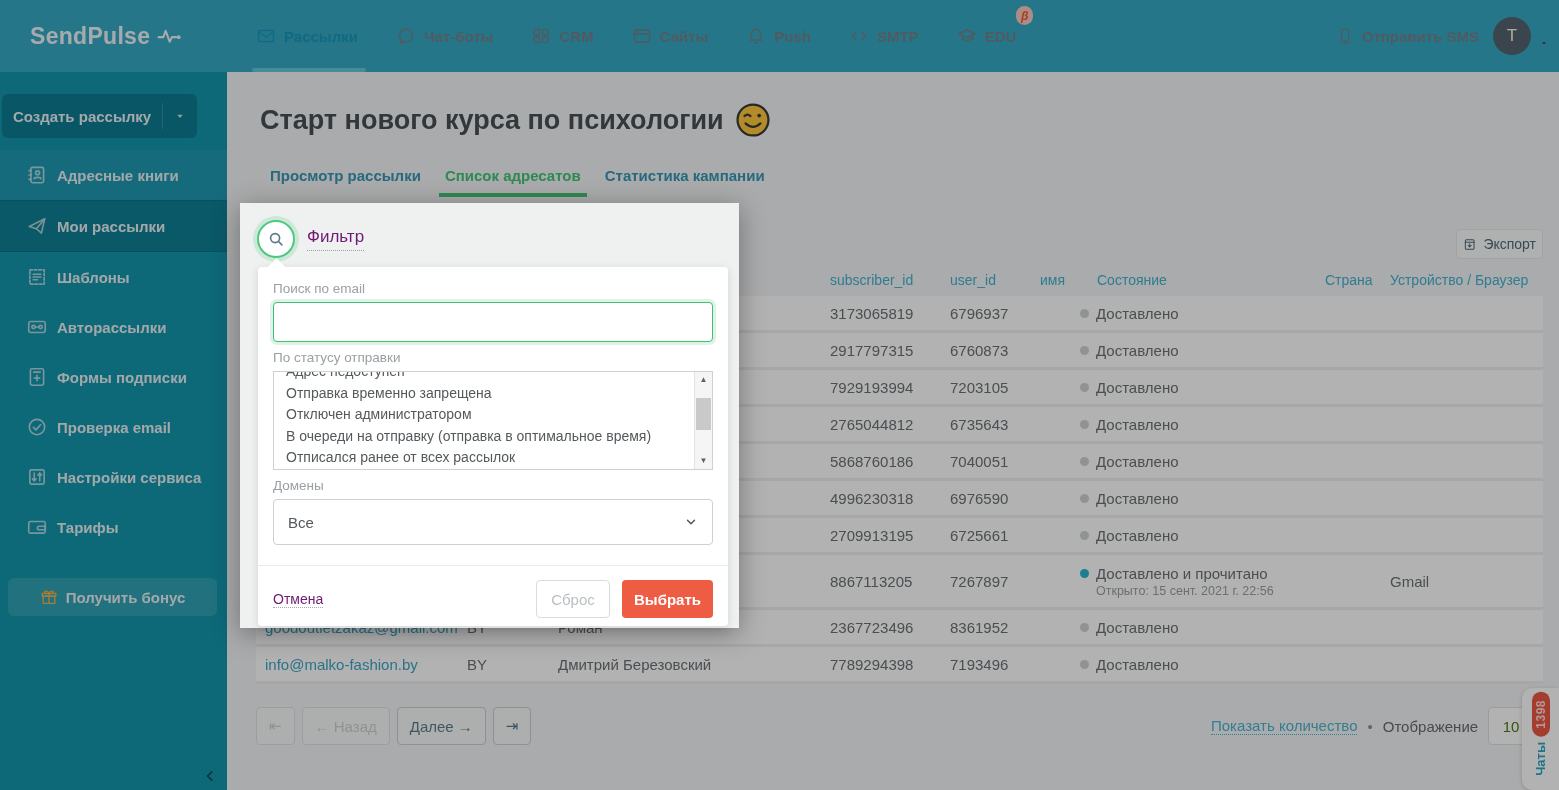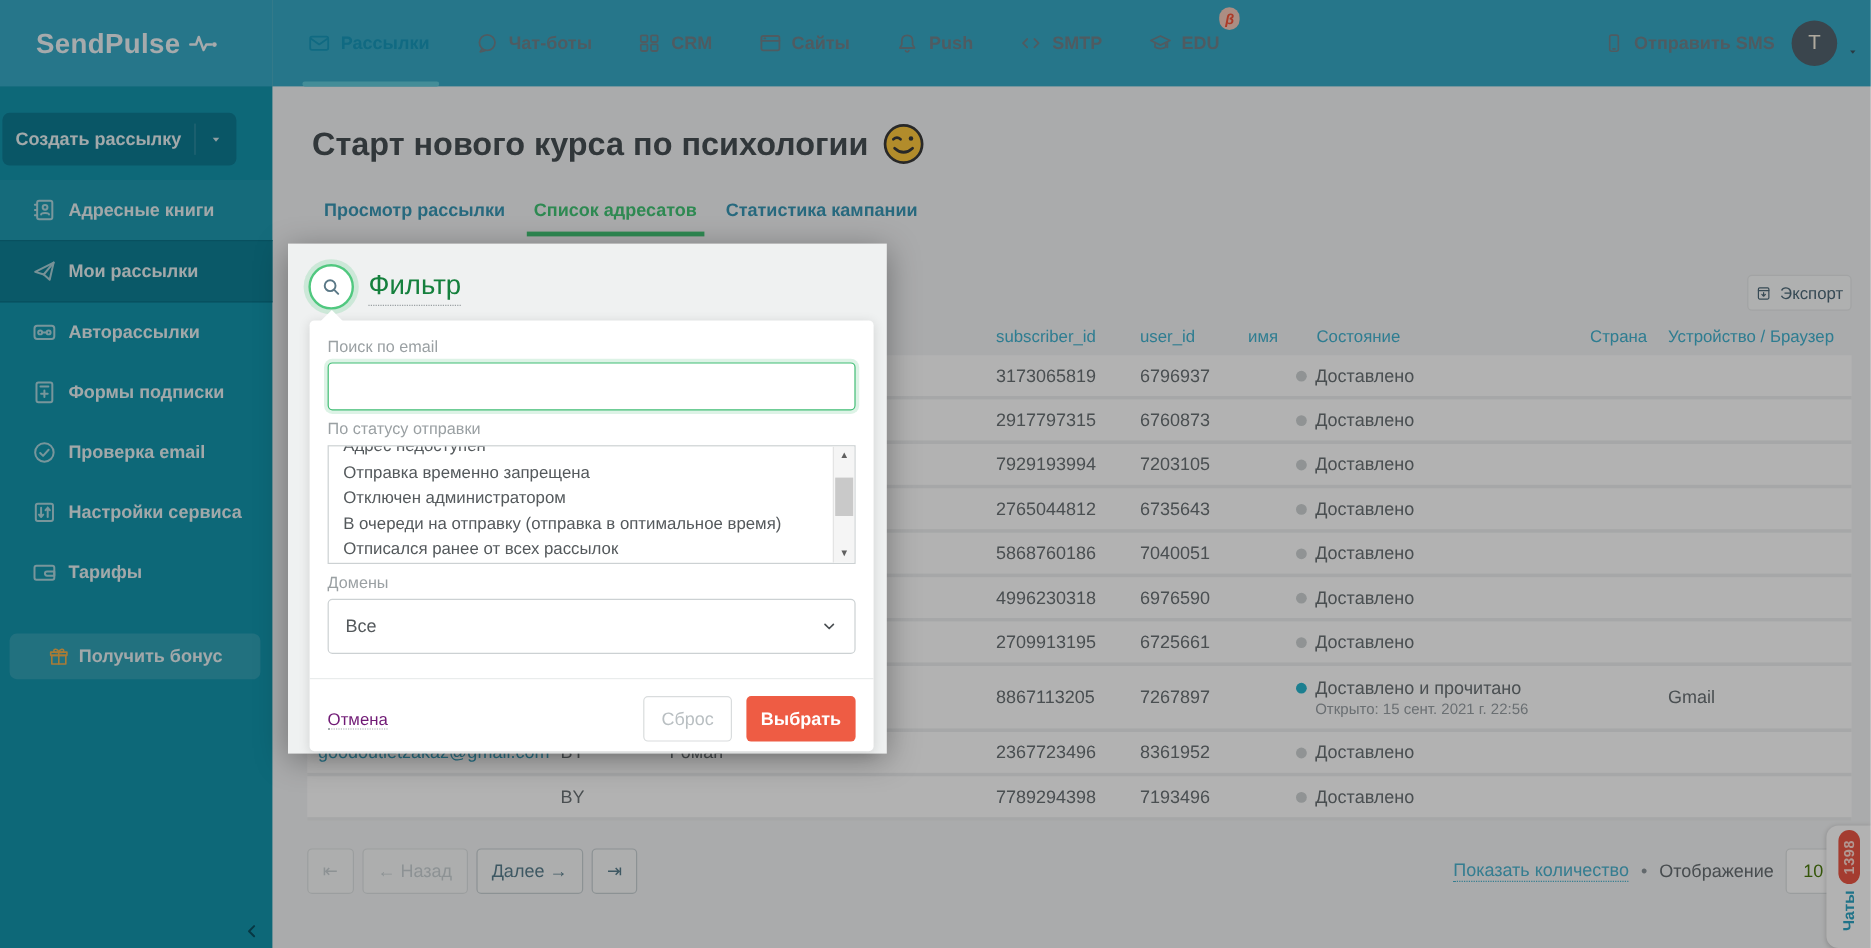--- a/index.html
+++ b/index.html
@@ -97,21 +97,21 @@
   .chat-label{writing-mode:vertical-rl;transform:rotate(180deg);color:#2da5c4;font-weight:700;font-size:13px;margin-top:5px}
 
   
   .overlay{position:absolute;inset:0;background:rgba(0,0,0,.3);z-index:20}
   .modal{position:absolute;left:240px;top:203px;width:499px;height:425px;background:#eff1f1;z-index:30;
       box-shadow:0 5px 25px rgba(0,0,0,.35);box-sizing:border-box}
   .filter-head{display:flex;align-items:center;gap:12px;padding:17px 0 0 17px}
   .filter-circle{width:38px;height:38px;border-radius:50%;background:#fff;border:2px solid #50c87f;box-sizing:border-box;
       box-shadow:0 0 0 4px rgba(80,200,127,.22);display:flex;align-items:center;justify-content:center;color:#5a7886;cursor:pointer}
   .filter-circle svg{width:18px;height:18px}
-  .filter-label{font-size:23px;color:#15803d;border-bottom:1px dotted #9aa0a3;padding-bottom:3px;cursor:pointer}
+  .filter-label{font-size:17px;color:#701a75;border-bottom:1px dotted #9aa0a3;padding-bottom:3px;cursor:pointer}
   .filter-panel{position:absolute;left:18px;right:11px;top:64px;bottom:2px;background:#fff;border-radius:4px;
       box-shadow:0 2px 10px rgba(0,0,0,.12);padding:14px 15px 0 15px;box-sizing:border-box}
   .filter-panel::before{content:'';position:absolute;top:-6px;left:12px;width:13px;height:13px;background:#fff;transform:rotate(45deg)}
   .f-label{font-size:13.5px;color:#9aa0a3;margin:8px 0 6px}
   .f-label.first{margin-top:0}
   .email-input{width:100%;box-sizing:border-box;height:40px;border:1px solid #41bd75;box-shadow:0 0 0 3px rgba(65,189,117,.18);
       border-radius:4px;outline:none;font-size:15px;padding:0 10px;font-family:inherit;color:#54595c}
   .listbox{position:relative;height:97px;border:1px solid #ccd1d3;overflow:hidden;cursor:default}
   .listbox ul{list-style:none;margin:-11px 0 0;padding:0 22px 0 12px;font-size:14px;line-height:21.5px;color:#54595c}
   .listbox li{white-space:nowrap;cursor:pointer}
@@ -256,20 +256,26 @@
         <span class="lbl">Адресные книги</span>
       </div>
       <div class="snav-item active">
         <svg viewBox="0 0 20 20" fill="none" stroke="currentColor" stroke-width="1.5" stroke-linecap="round" stroke-linejoin="round">
           <use href="#i-plane"></use>
         </svg>
         <span class="lbl">Мои рассылки</span>
       </div>
       <div class="snav-item">
         <svg viewBox="0 0 20 20" fill="none" stroke="currentColor" stroke-width="1.5" stroke-linecap="round" stroke-linejoin="round">
+          <use href="#i-template"></use>
+        </svg>
+        <span class="lbl">Шаблоны</span>
+      </div>
+      <div class="snav-item">
+        <svg viewBox="0 0 20 20" fill="none" stroke="currentColor" stroke-width="1.5" stroke-linecap="round" stroke-linejoin="round">
           <use href="#i-auto"></use>
         </svg>
         <span class="lbl">Авторассылки</span>
       </div>
       <div class="snav-item">
         <svg viewBox="0 0 20 20" fill="none" stroke="currentColor" stroke-width="1.5" stroke-linecap="round" stroke-linejoin="round">
           <use href="#i-form"></use>
         </svg>
         <span class="lbl">Формы подписки</span>
       </div>
@@ -512,21 +518,23 @@
           <span class="cell c-status">
             <span class="status-lines">
               <span class="status-line">
                 <span class="dot"></span>
                 <span>Доставлено</span>
               </span>
             </span>
           </span>
         </div>
         <div class="row">
+          <span class="cell c-email">info@malko-fashion.by</span>
           <span class="cell c-lang">BY</span>
+          <span class="cell c-name">Дмитрий Березовский</span>
           <span class="cell c-sub">7789294398</span>
           <span class="cell c-user">7193496</span>
           <span class="cell c-status">
             <span class="status-lines">
               <span class="status-line">
                 <span class="dot"></span>
                 <span>Доставлено</span>
               </span>
             </span>
           </span>

